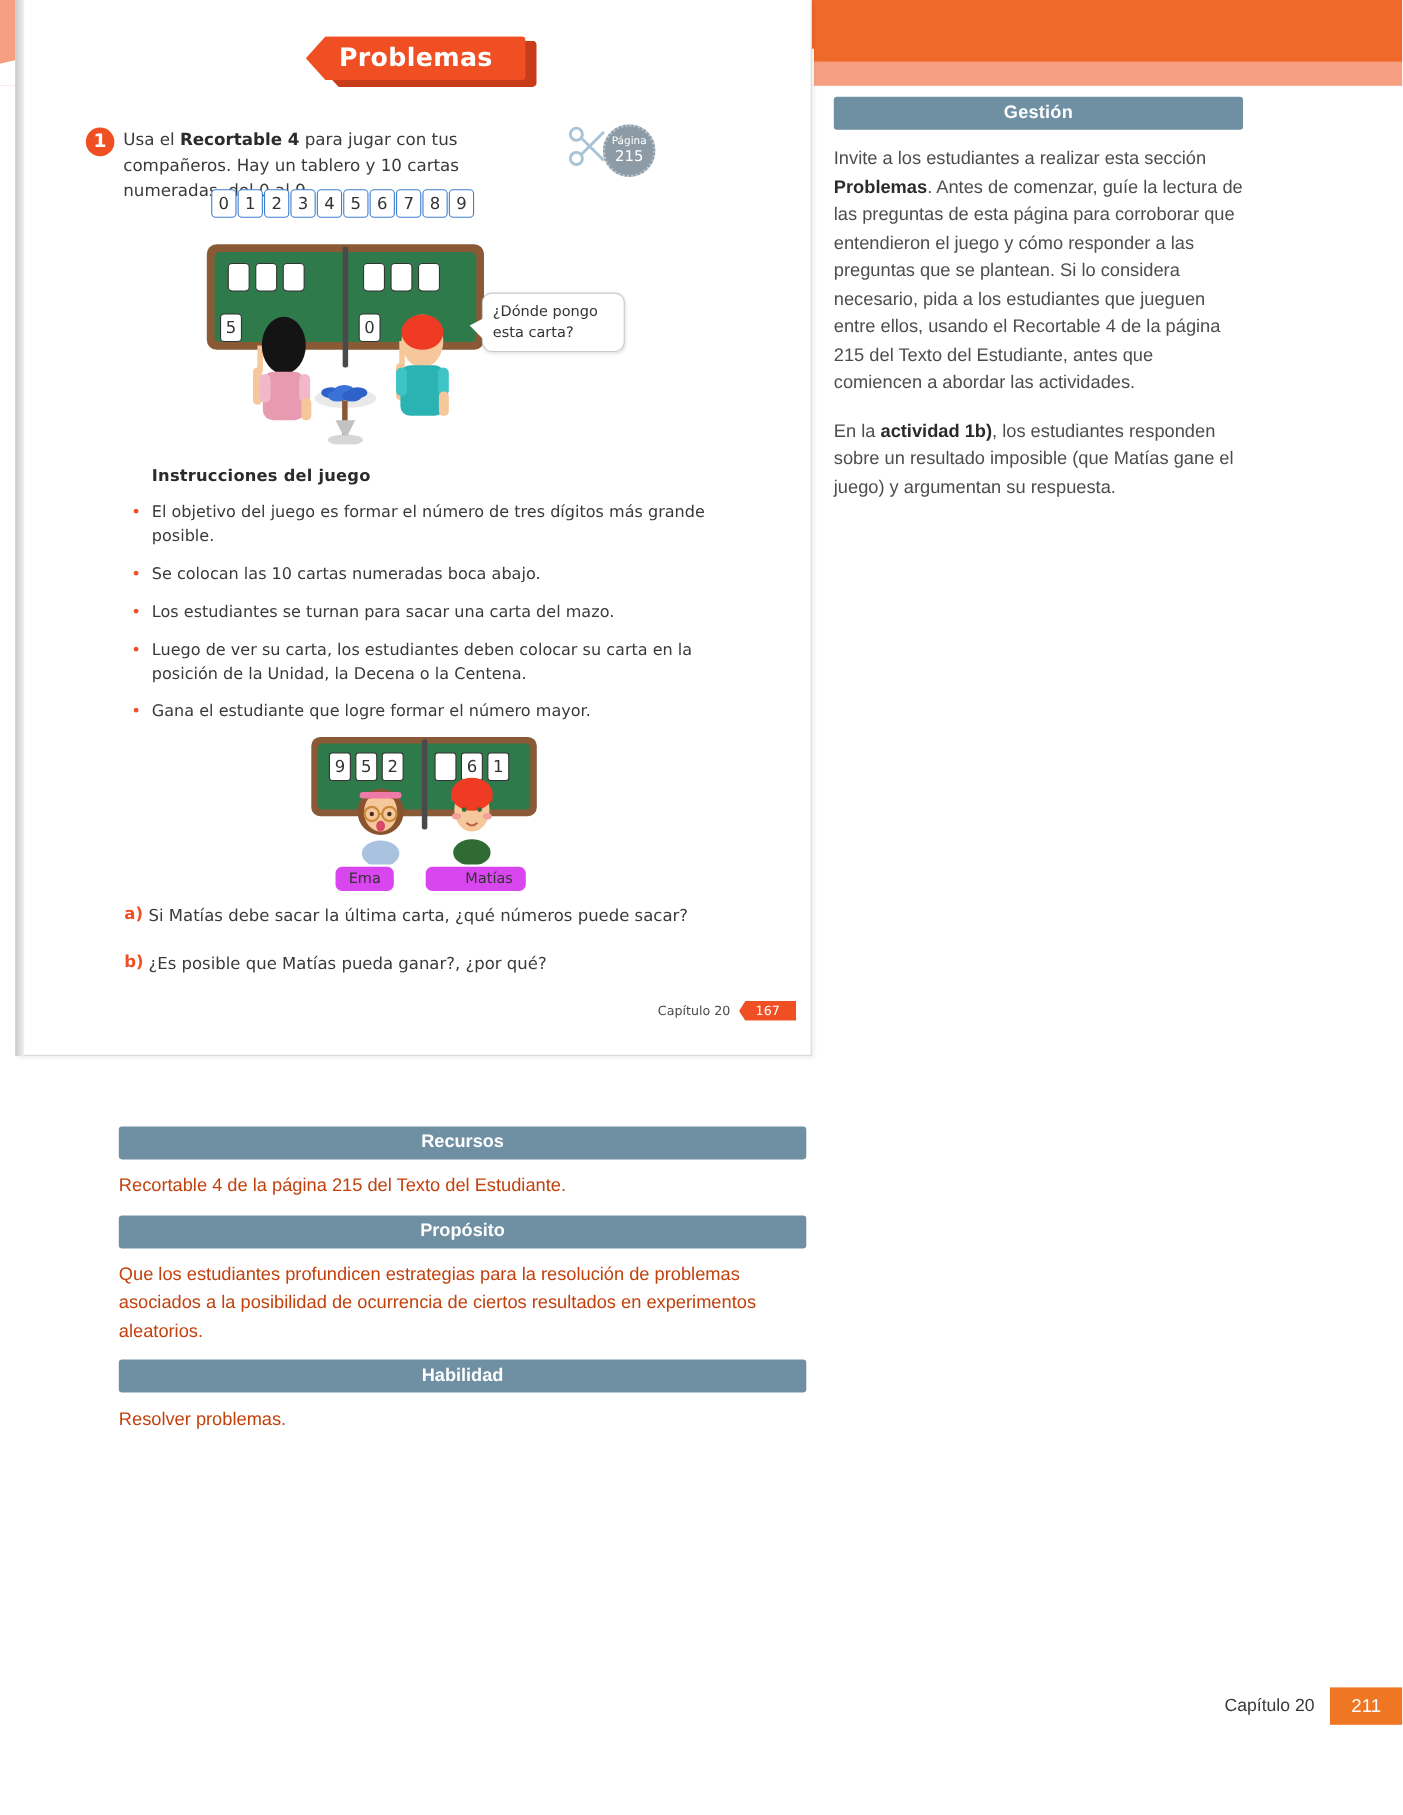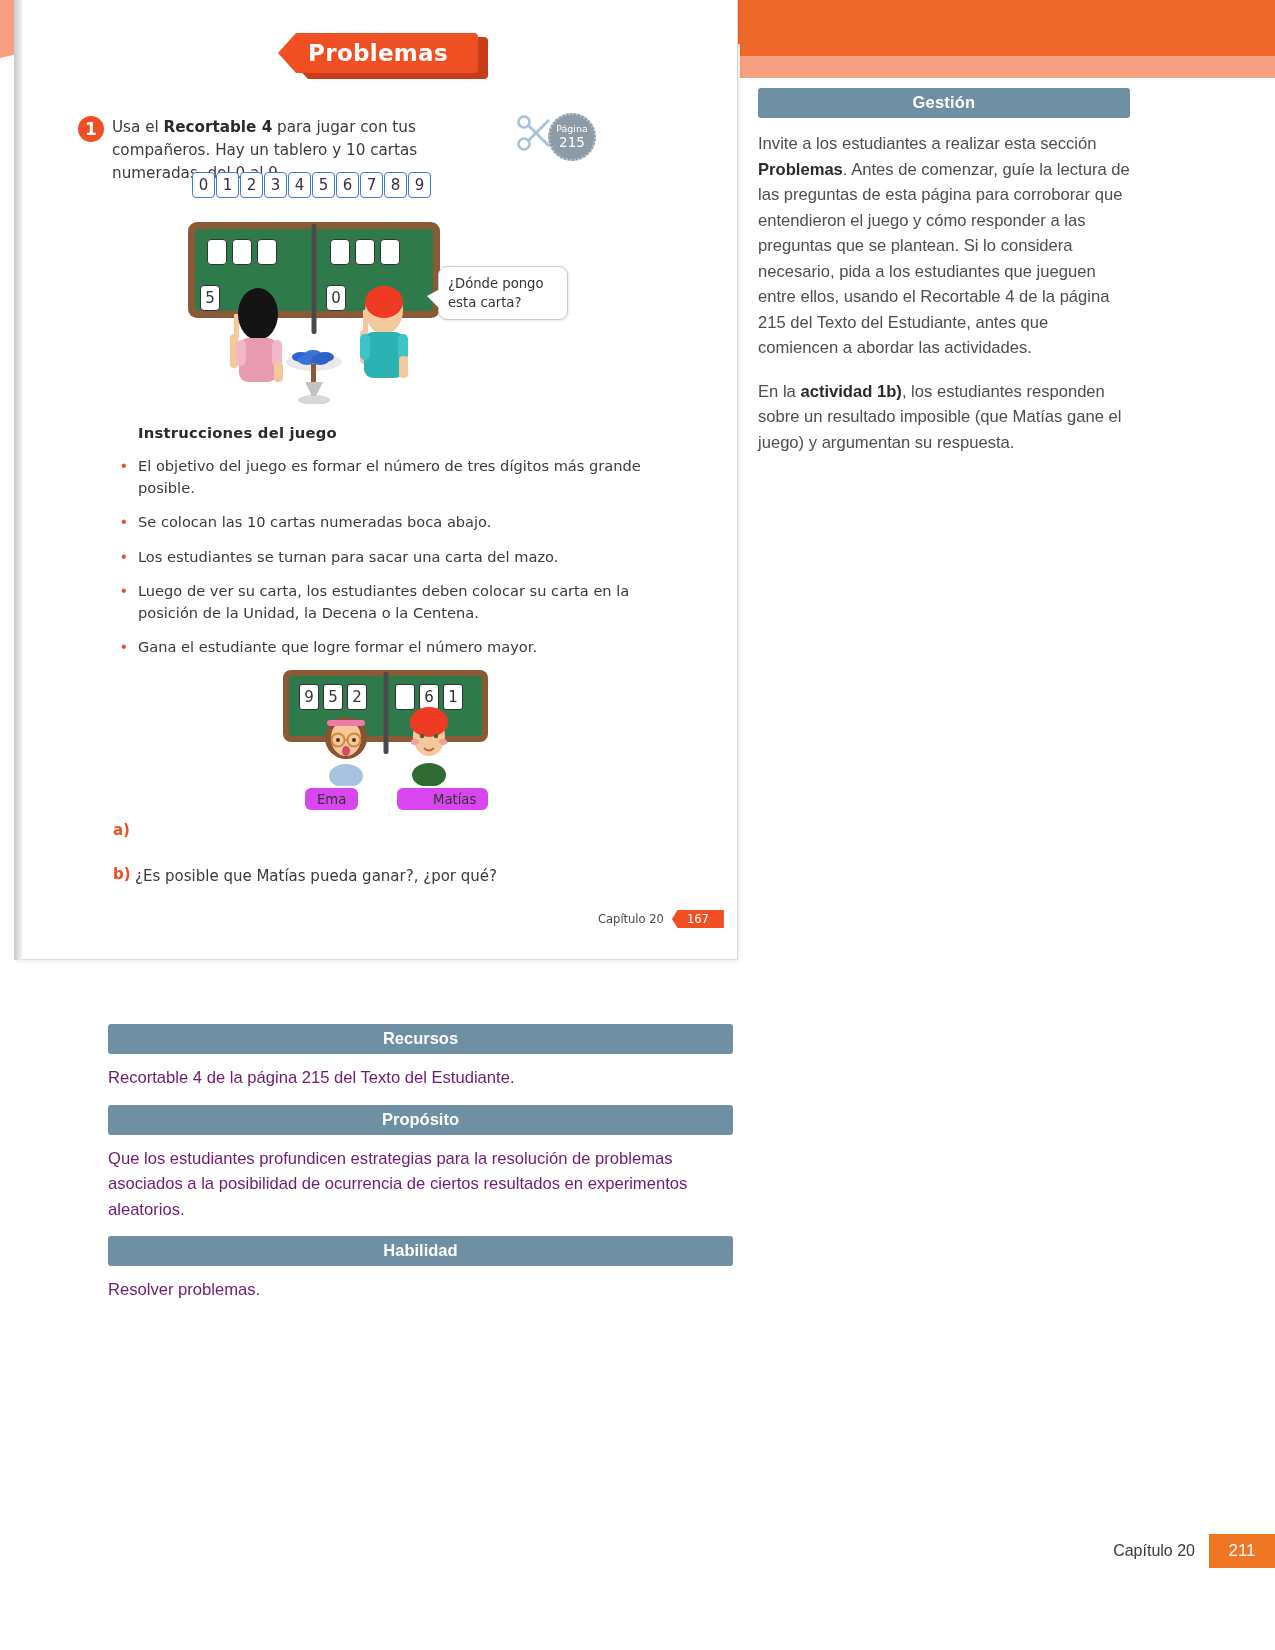--- a/index.html
+++ b/index.html
@@ -181,21 +181,21 @@
   }
   .girl2 { position: absolute; left: 36px; top: 36px; width: 54px; height: 80px; }
   .boy2  { position: absolute; left: 118px; top: 32px; width: 56px; height: 84px; }
   .nametag {
     position: absolute; top: 118px; height: 22px; padding: 0 12px;
     background: #d946ef; border-radius: 6px;
     display: flex; align-items: center; justify-content: center;
     font-size: 13.2px; color: #333; font-family: "DejaVu Sans", sans-serif;
   }
   .nametag.ema { left: 22px; }
-  .nametag.matias { left: 114px; padding-left: 36px; }
+  .nametag.matias { left: 104px; padding-left: 36px; }
 
   
   .q { position: absolute; display: flex; font-family: "DejaVu Sans", sans-serif; }
   .q .lbl { color: #ef4f23; font-weight: bold; font-size: 15px; width: 22px; flex:0 0 22px; }
   .q .body { font-size: 15px; color: #3a3a3a; line-height: 22px; }
   .qa { left: 113px; top: 821px; width: 560px; }
   .qb { left: 113px; top: 865px; width: 560px; }
 
   
   .sp-footer { position: absolute; left: 598px; top: 910px; display: flex; align-items: center; }
@@ -229,21 +229,21 @@
 
   
   .bottom-col { position: absolute; left: 108px; top: 984px; width: 625px; margin-top: 40px; }
   .bl-head {
     background: #6f8fa3; color: #fff; text-align: center;
     font-size: 16.5px; font-weight: bold; padding: 5px 0 6px;
     border-radius: 3px;
     font-family: "Liberation Sans", sans-serif;
   }
   .bl-body {
-    font-size: 16.6px; line-height: 25.5px; color: #701a75;
+    font-size: 16.6px; line-height: 25.5px; color: #c2410c;
     margin: 11px 0 14px;
     font-family: "Liberation Sans", sans-serif;
   }
 
   
   .page-footer { position: absolute; right: 0; bottom: 82px; display: flex; align-items: center; }
   .page-footer .cap {
     font-size: 16px; color: #3a3a3a; margin-right: 14px;
     font-family: "Liberation Sans", sans-serif;
   }
@@ -433,20 +433,21 @@
       <path d="M23 46 Q28 51 33 46" stroke="#b8654a" stroke-width="1.8" fill="none"></path>
       <ellipse cx="28" cy="73" rx="17" ry="12" fill="#2f6b32"></ellipse>
     </svg>
 
     <div class="nametag ema">Ema</div>
     <div class="nametag matias">Matías</div>
   </div>
 
   <div class="q qa">
     <span class="lbl">a)</span>
+    <span class="body">Si Matías debe sacar la última carta, ¿qué números puede sacar?</span>
   </div>
   <div class="q qb">
     <span class="lbl">b)</span>
     <span class="body">¿Es posible que Matías pueda ganar?, ¿por qué?</span>
   </div>
 
   <div class="sp-footer">
     <span class="cap">Capítulo 20</span>
     <span class="badge">167</span>
   </div>

